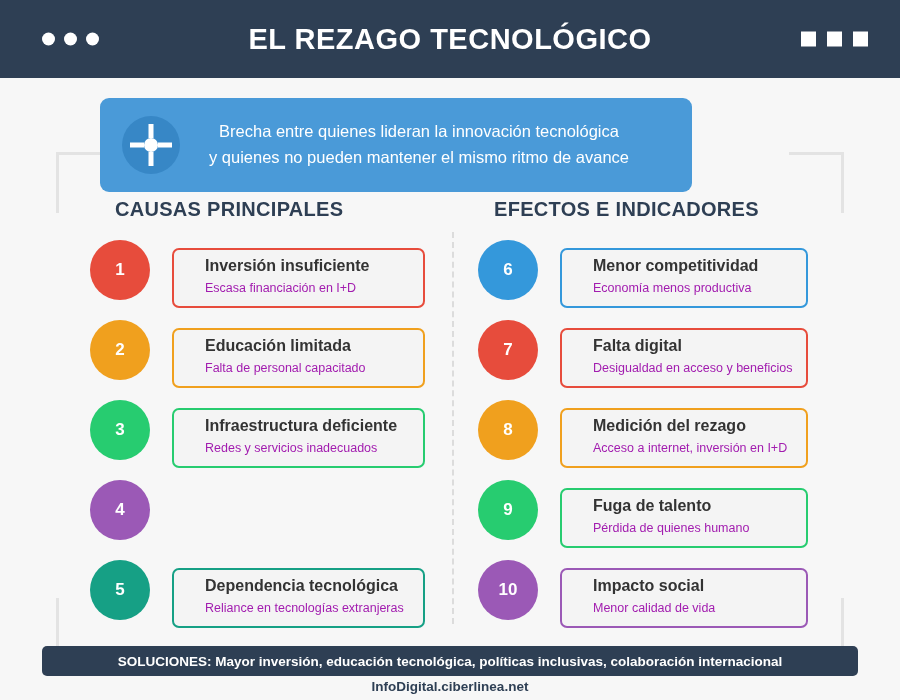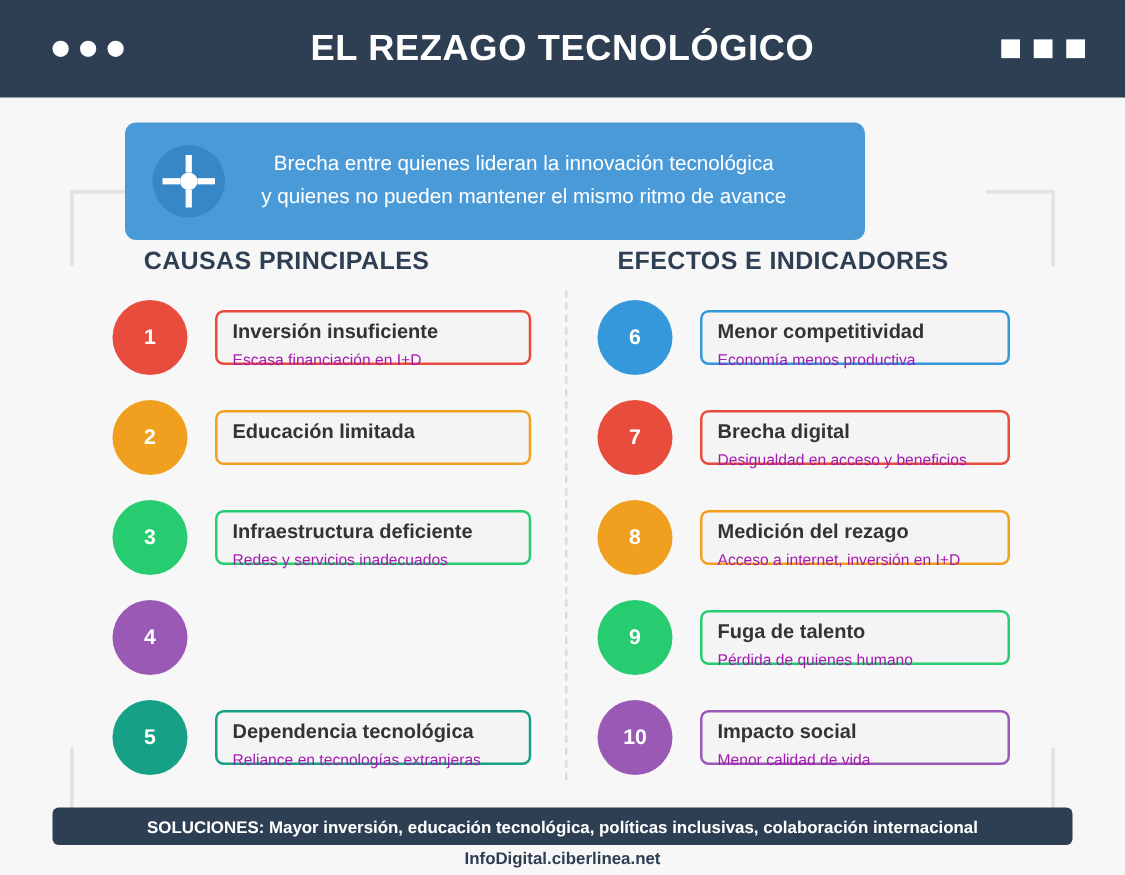--- a/index.html
+++ b/index.html
@@ -148,26 +148,26 @@
     justify-content: center;
     color: #ffffff;
     font-size: 17px;
     font-weight: bold;
   }
   .card {
     position: absolute;
     top: 8px;
     left: 82px;
     right: 10px;
-    height: 44px;
+    height: 60px;
     background: #f4f4f4;
     border: 2px solid #cccccc;
     border-radius: 7px;
     box-sizing: border-box;
-    padding: 7px 12px 0 12px;
+    padding: 7px 12px 0 31px;
     overflow: visible;
   }
   .card-title {
     font-size: 16px;
     font-weight: bold;
     color: #333333;
     line-height: 1.15;
     white-space: nowrap;
   }
   .card-sub {
@@ -260,20 +260,21 @@
         <div class="card-title">Inversión insuficiente</div>
         <div class="card-sub">Escasa financiación en I+D</div>
       </div>
     </div>
     <div class="row">
       <div class="circle" style="background: rgb(240, 160, 30);">
         <span>2</span>
       </div>
       <div class="card" style="border-color: rgb(240, 160, 30);">
         <div class="card-title">Educación limitada</div>
+        <div class="card-sub">Falta de personal capacitado</div>
       </div>
     </div>
     <div class="row">
       <div class="circle" style="background: rgb(39, 204, 112);">
         <span>3</span>
       </div>
       <div class="card" style="border-color: rgb(39, 204, 112);">
         <div class="card-title">Infraestructura deficiente</div>
         <div class="card-sub">Redes y servicios inadecuados</div>
       </div>
@@ -301,21 +302,21 @@
       <div class="card" style="border-color: rgb(52, 152, 219);">
         <div class="card-title">Menor competitividad</div>
         <div class="card-sub">Economía menos productiva</div>
       </div>
     </div>
     <div class="row">
       <div class="circle" style="background: rgb(231, 76, 60);">
         <span>7</span>
       </div>
       <div class="card" style="border-color: rgb(231, 76, 60);">
-        <div class="card-title">Brecha digital</div>
+        <div class="card-title">Falta digital</div>
         <div class="card-sub">Desigualdad en acceso y beneficios</div>
       </div>
     </div>
     <div class="row">
       <div class="circle" style="background: rgb(240, 160, 30);">
         <span>8</span>
       </div>
       <div class="card" style="border-color: rgb(240, 160, 30);">
         <div class="card-title">Medición del rezago</div>
         <div class="card-sub">Acceso a internet, inversión en I+D</div>

